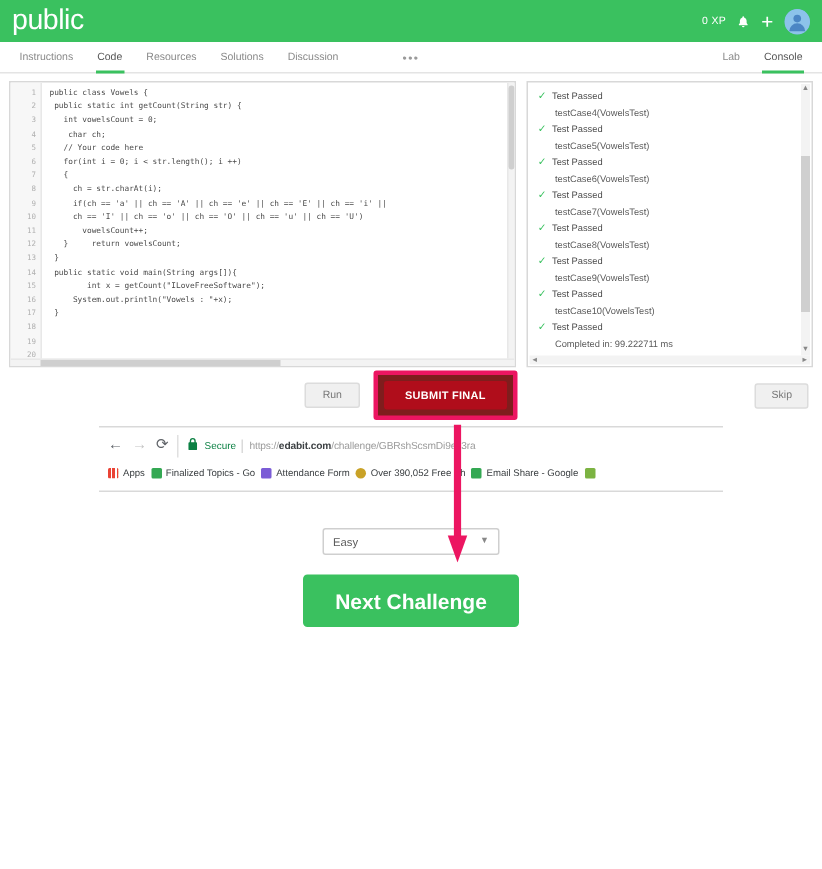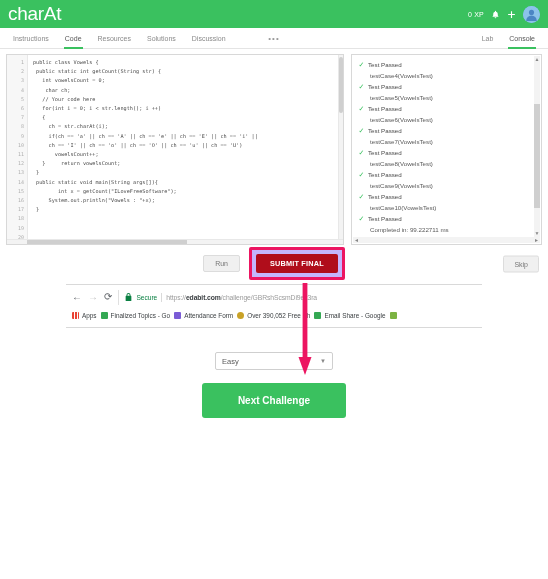--- a/index.html
+++ b/index.html
@@ -246,21 +246,21 @@
     letter-spacing: 0.2px;
     padding: 5px 14px;
     border-radius: 2px;
     border: none;
   }
   .submit-wrap {
     position: relative;
     padding: 4px;
     border: 3px solid #ec1561;
     border-radius: 2px;
-    background: #c4b5fd;
+    background: #7f1d1d;
     display: inline-flex;
     align-items: flex-end;
   }
   .btn-skip {
     position: absolute;
     right: 9px;
     top: 50%;
     transform: translateY(-50%);
     background: #f0f0f0;
     border: 1px solid #dcdcdc;
@@ -360,37 +360,37 @@
   .select-wrap .val { font-size: 7.5px; color: #5a5a5a; }
   .caret { font-size: 6px; color: #888888; line-height: 1; }
   .btn-next {
     margin: 13px auto 0 auto;
     width: 144px;
     height: 35px;
     background: #3ac15f;
     border: none;
     border-radius: 3px;
     color: #ffffff;
-    font-size: 10px;
+    font-size: 14px;
     font-weight: bold;
     display: flex; align-items: center; justify-content: center;
   }
   .link-solutions {
     display: block;
     margin-top: 9px;
     font-size: 8px;
     color: #5a82b5;
     text-decoration: none;
   }
 </style>
 </head>
 <body>
 
 <div class="header">
-  <div class="brand">charAt</div>
+  <div class="brand">public</div>
   <div class="header-right">
     <span class="xp-count">0 XP</span>
     <span class="hicon">
       <svg width="9" height="9" viewBox="0 0 16 16">
           <path fill="#fff" d="M8 1.5a1 1 0 0 1 1 1v.4a4 4 0 0 1 3 3.85V9.5l1.2 1.9a.5.5 0 0 1-.43.76H3.23a.5.5 0 0 1-.43-.76L4 9.5V6.75a4 4 0 0 1 3-3.85V2.5a1 1 0 0 1 1-1zM6.5 13h3a1.5 1.5 0 0 1-3 0z"></path>
         </svg>
     </span>
     <span class="hicon">
       <svg width="9" height="9" viewBox="0 0 16 16">
           <path fill="#fff" d="M7 2h2v5h5v2H9v5H7V9H2V7h5z"></path>

